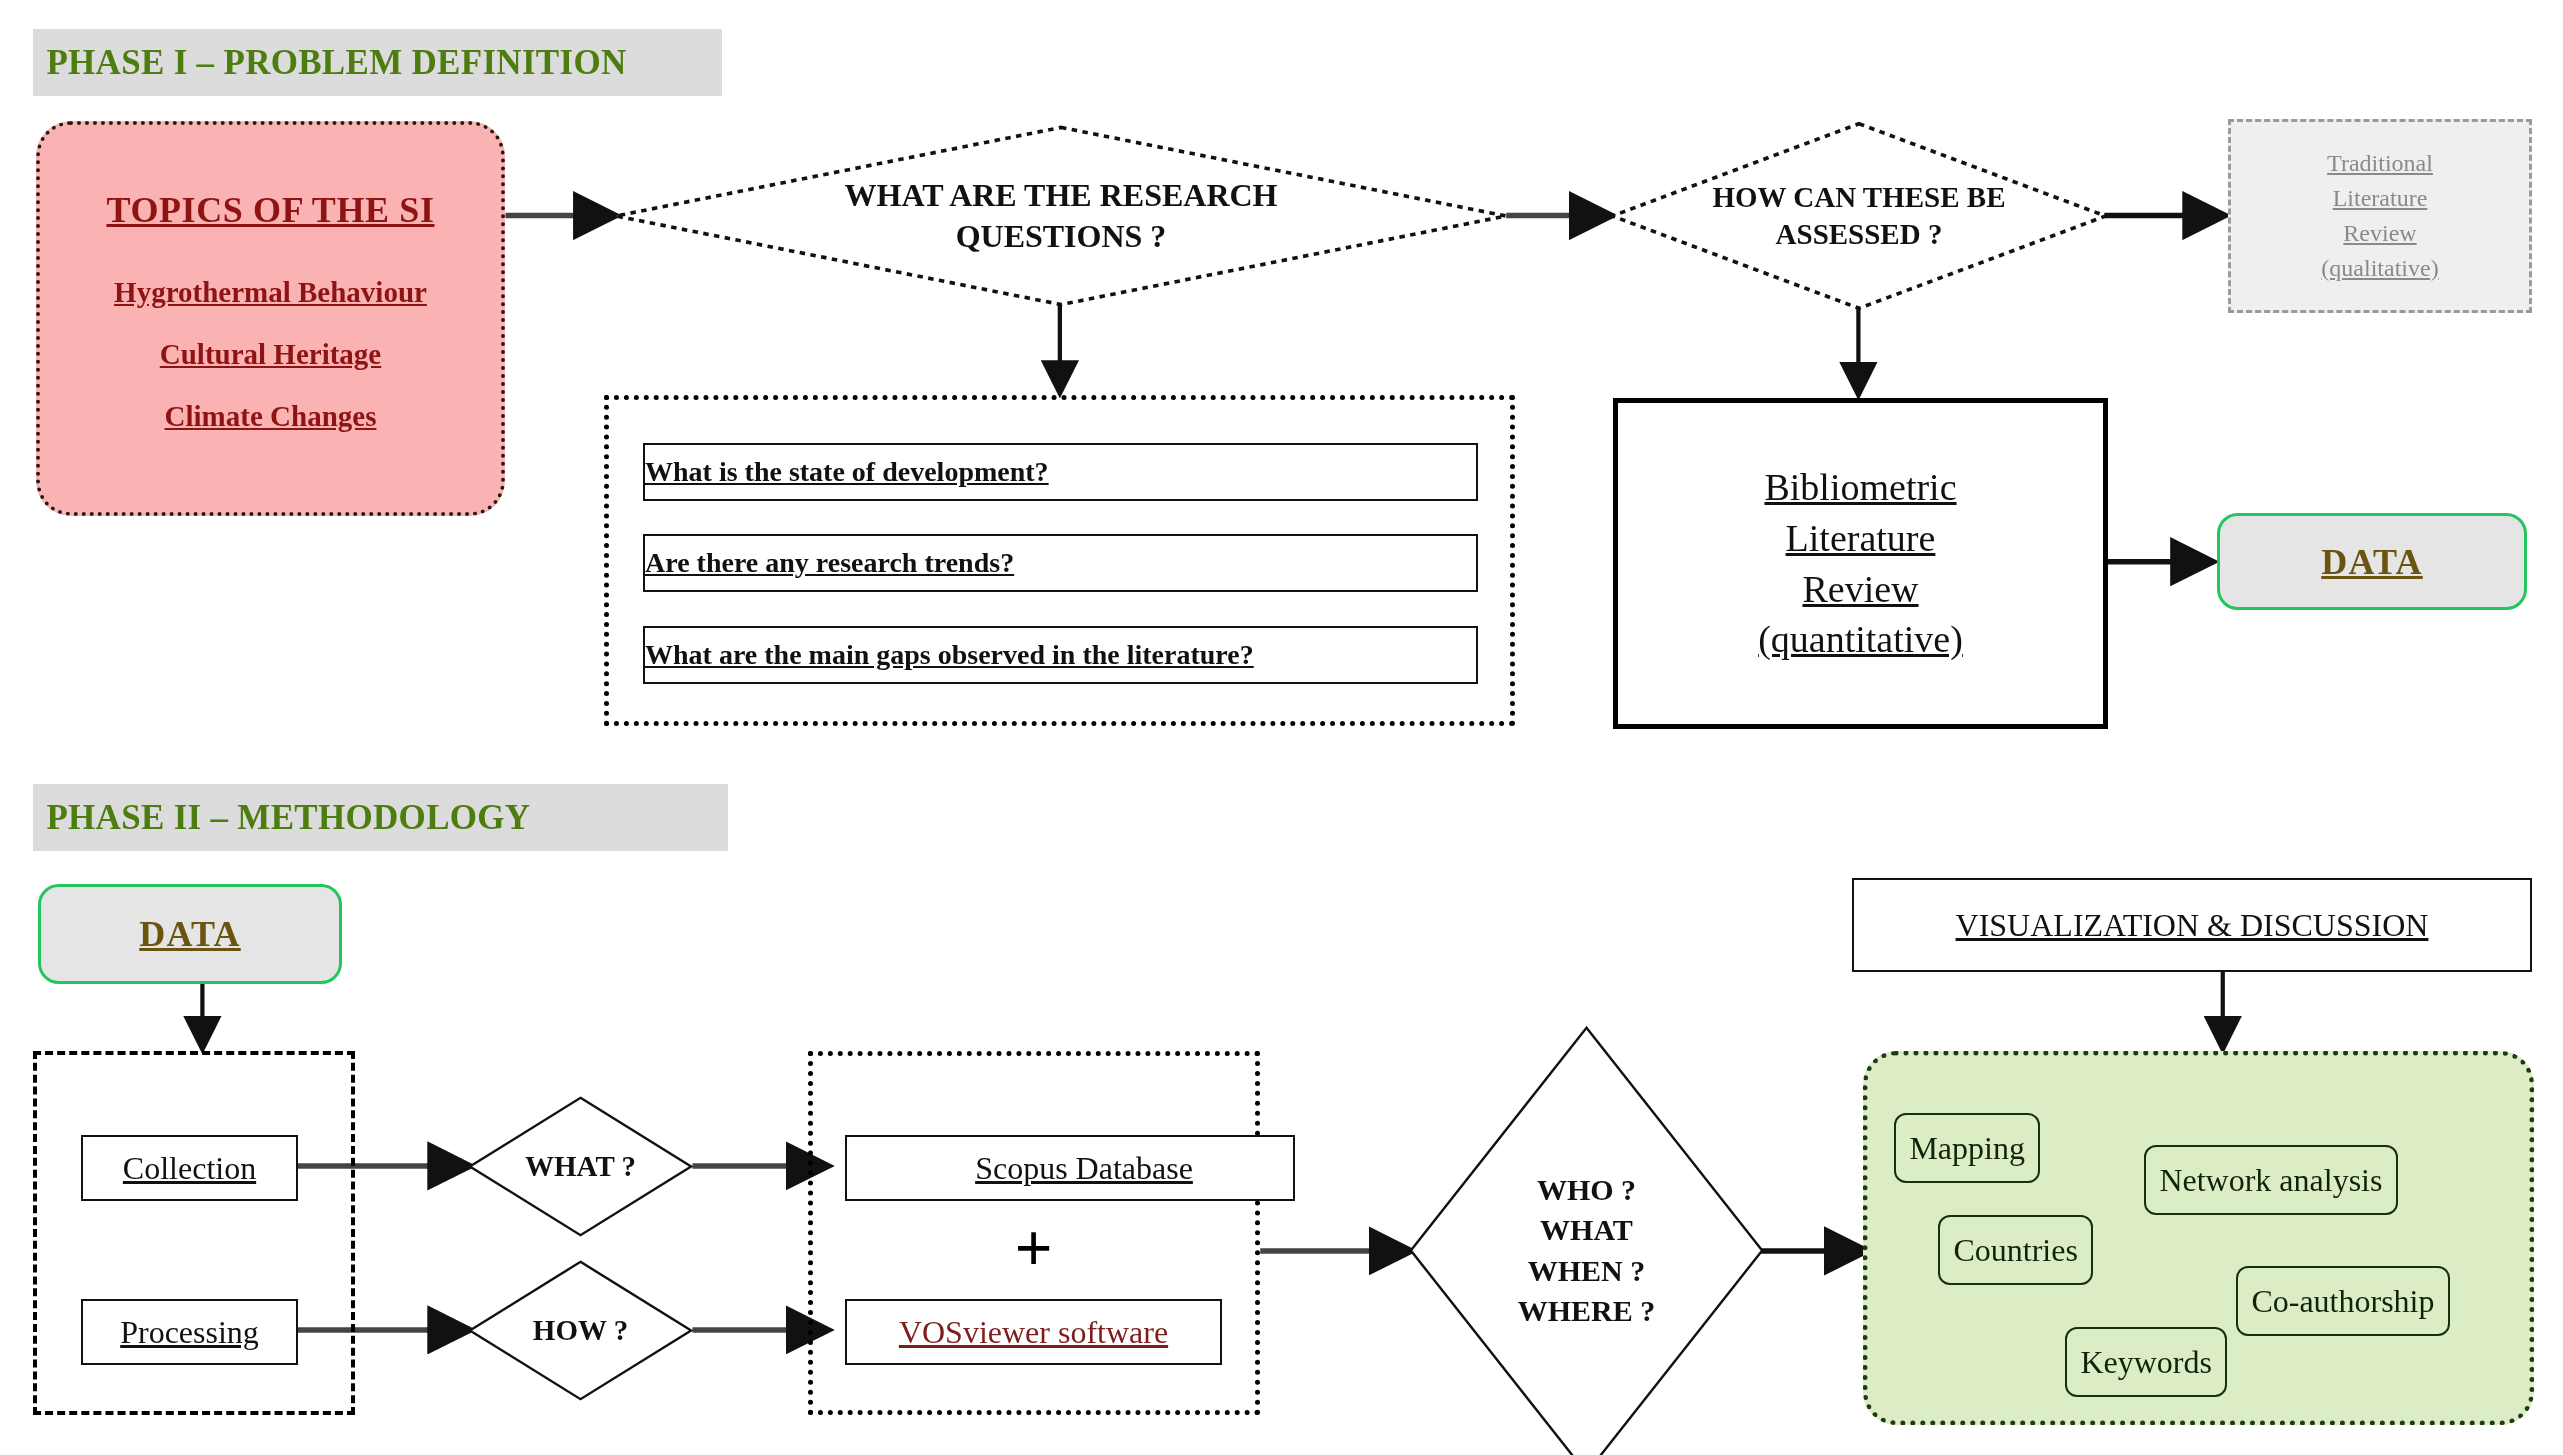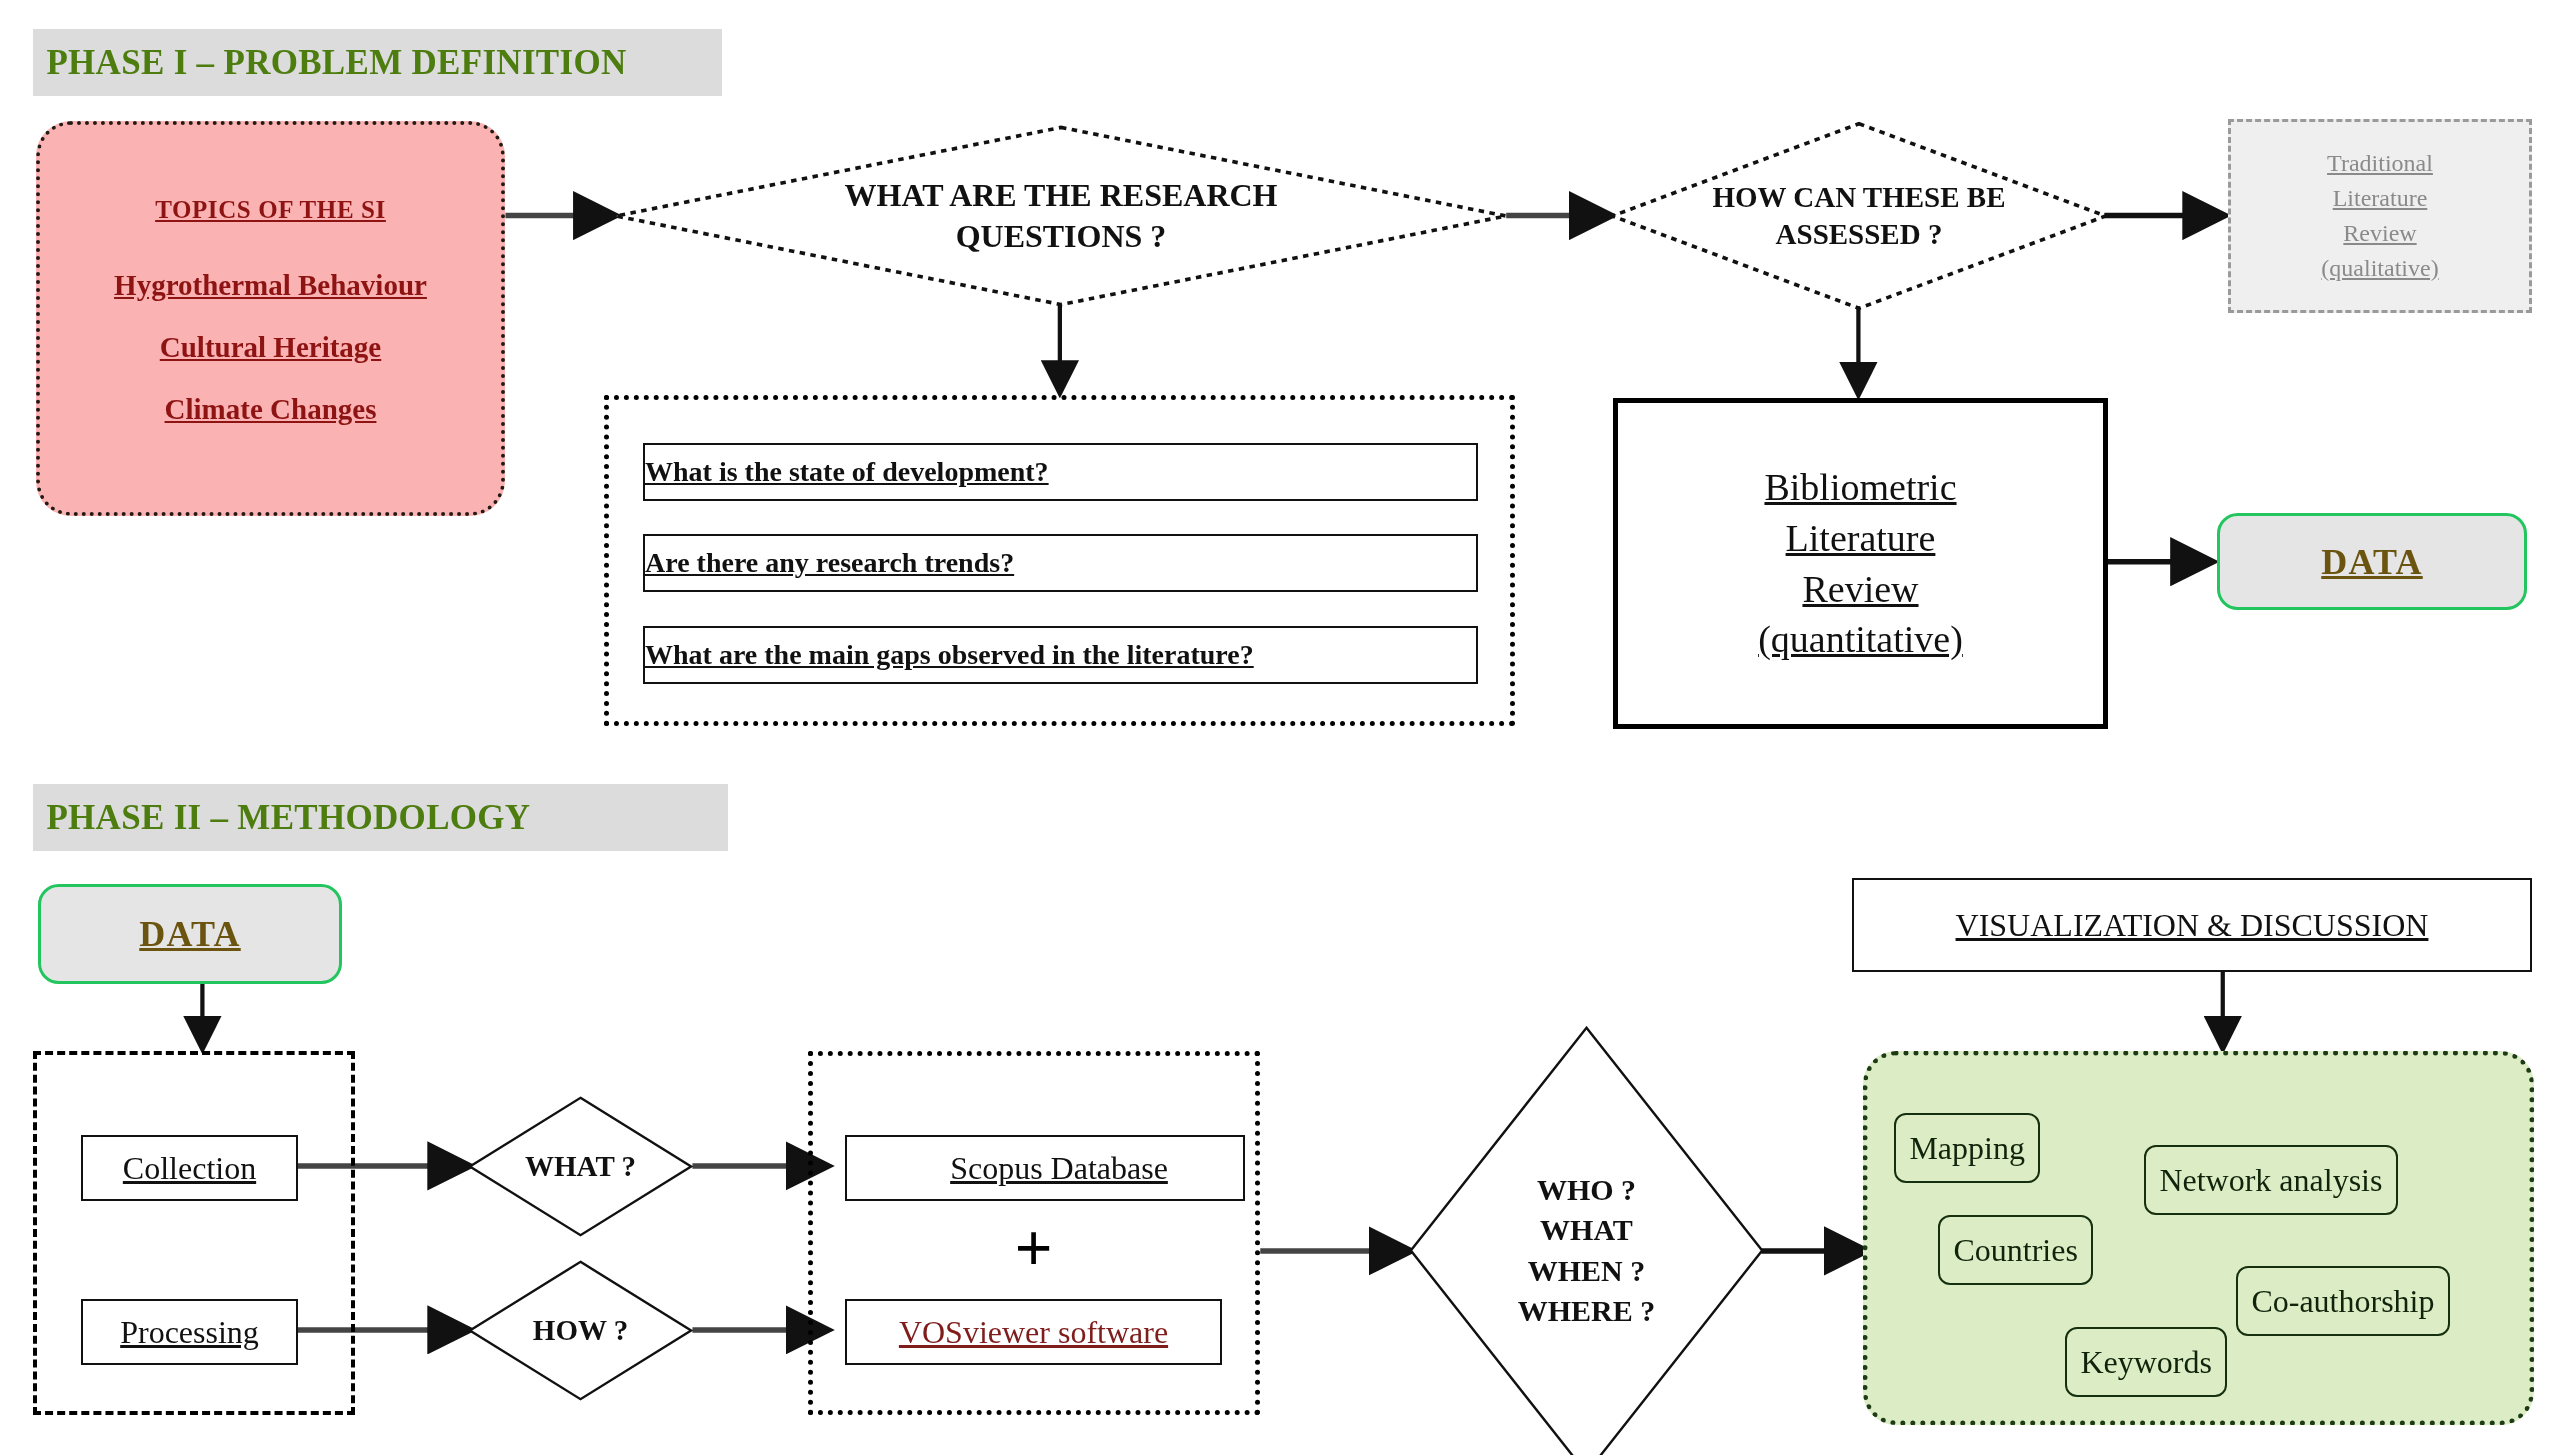--- a/index.html
+++ b/index.html
@@ -18,21 +18,21 @@
   }
 
   
   .node{position:absolute;box-sizing:border-box;display:flex;
         align-items:center;justify-content:center;text-align:center;text-decoration:underline;}
 
   .pink-box{
     background:#fbb2b2;border:4.3px dotted #231a14;border-radius:35px;
     flex-direction:column;color:#8e1414;font-weight:bold;
   }
-  .pink-title{font-size:25px;letter-spacing:0.6px;margin-bottom:30px;}
+  .pink-title{font-size:36px;letter-spacing:0.6px;margin-bottom:30px;}
   .pink-line{font-size:29px;margin:14.6px 0;}
 
   .diamond-wrap{position:absolute;}
   .diamond-label{
     position:absolute;left:0;top:0;width:100%;height:100%;
     display:flex;align-items:center;justify-content:center;
     text-align:center;font-weight:bold;color:#111;line-height:1.28;
     padding:0 8%;box-sizing:border-box;
   }
 
@@ -200,21 +200,21 @@
 
   <div class="diamond-wrap" style="left:468px;top:1260px;width:225px;height:141px;">
     <svg viewBox="0 0 370 232" style="width:100%;height:100%;">
       <polygon points="185,3 367,116 185,229 3,116" fill="#ffffff" stroke="#111" stroke-width="4"></polygon>
     </svg>
     <div class="diamond-label" style="font-size:29px;">HOW ?</div>
   </div>
 
   <div class="node dotted-group" style="left:808px;top:1051px;width:452px;height:364px;"></div>
 
-  <div class="node thin-box" style="left:845px;top:1135px;width:400px;height:66px;font-size:32px;color:#111;padding-left:28px;">
+  <div class="node thin-box" style="left:845px;top:1135px;width:450px;height:66px;font-size:32px;color:#111;padding-left:28px;">
     <span>Scopus Database</span>
   </div>
 
   <div class="plus" style="left:845px;top:1206px;width:377px;height:85px;font-size:67px;">
     <span>+</span>
   </div>
 
   <div class="node thin-box" style="left:845px;top:1299px;width:377px;height:66px;font-size:32px;color:#7f1d1d;">
     <span>VOSviewer software</span>
   </div>

